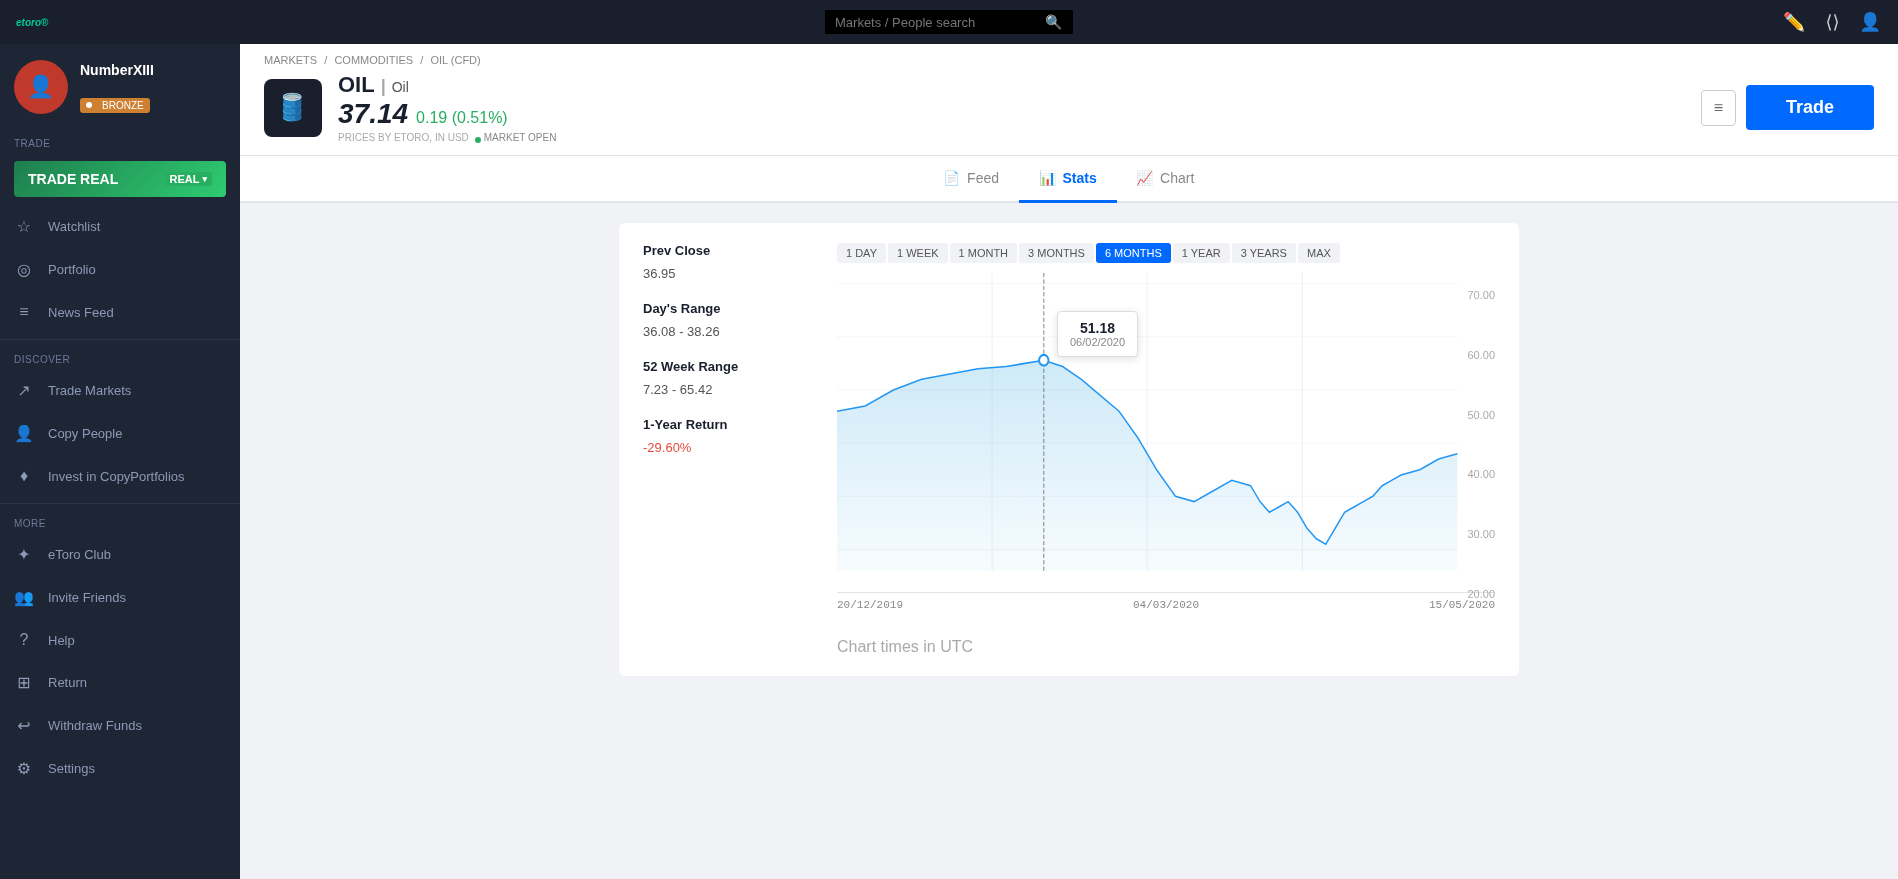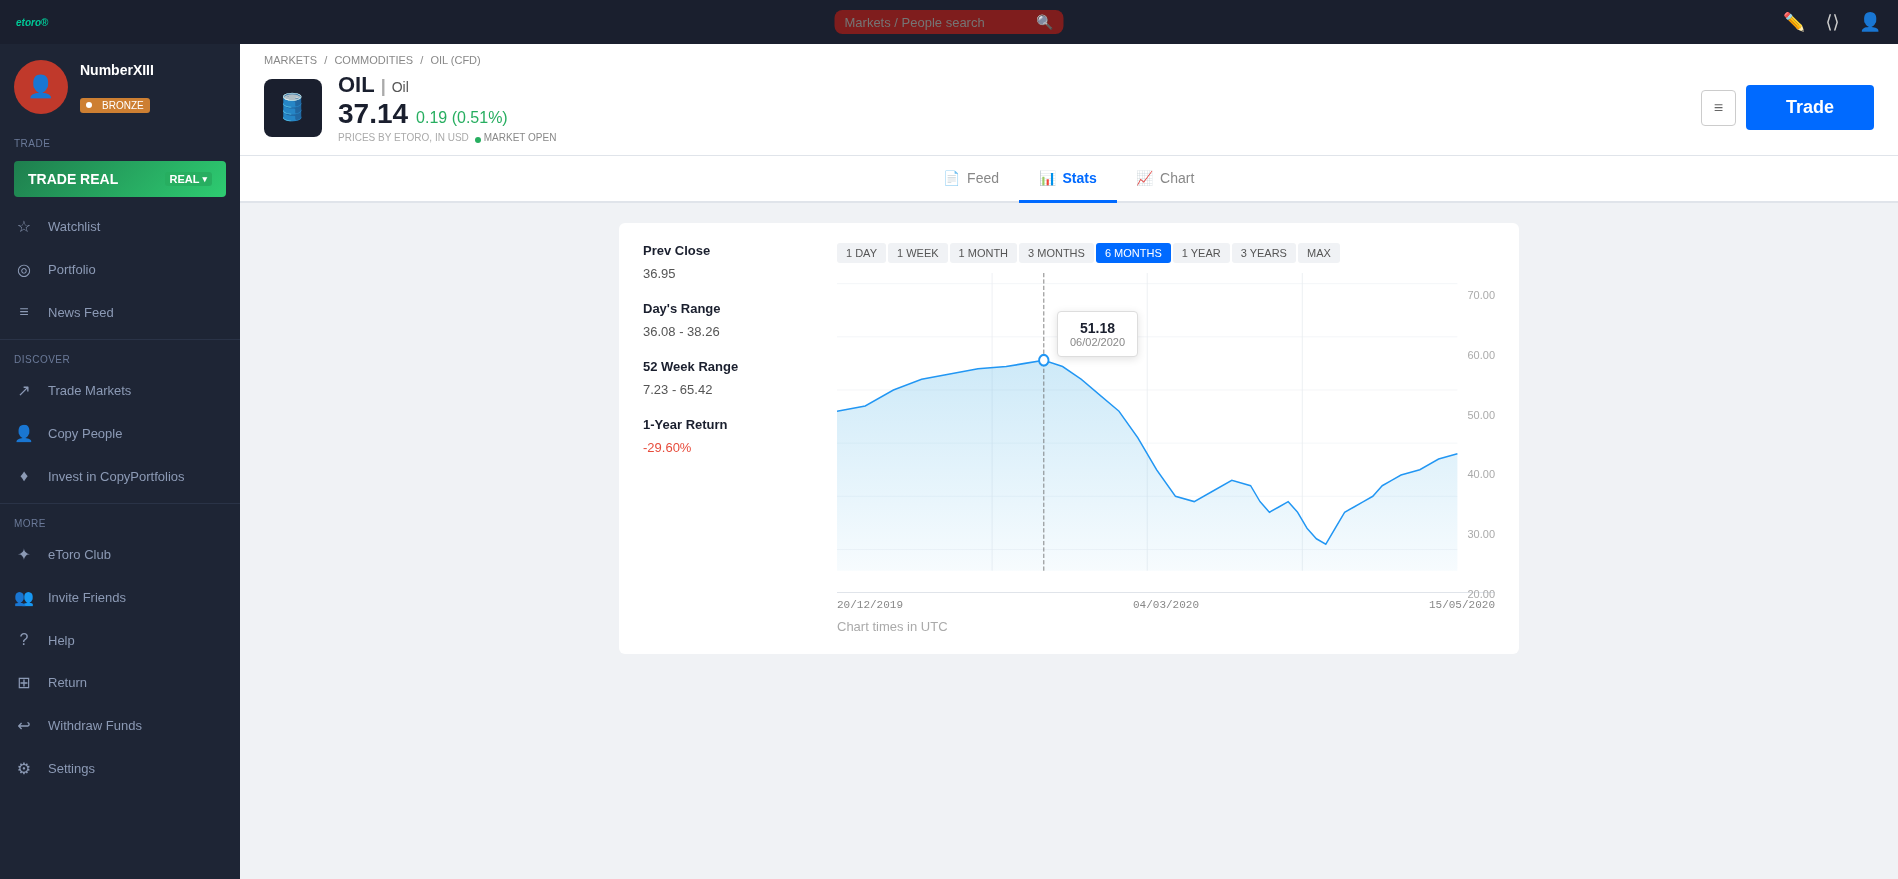--- a/index.html
+++ b/index.html
@@ -25,24 +25,24 @@
       display: flex;
       align-items: center;
     }
     .logo span { color: #00c896; font-size: 10px; vertical-align: super; }
     .search-bar {
       position: absolute;
       left: 50%;
       transform: translateX(-50%);
       display: flex;
       align-items: center;
-      background: #7f1d1d;
-      border-radius: 8px;
+      background: #000000;
+      border-radius: 1px;
       padding: 4px 10px;
-      width: 229px;
+      width: 248px;
     }
     .search-bar input {
       background: none;
       border: none;
       color: #aaa;
       font-size: 13px;
       width: 100%;
       outline: none;
     }
     .search-icon-nav { color: #aaa; font-size: 14px; }
@@ -188,21 +188,21 @@
     .asset-details { }
     .asset-name {
       font-size: 22px;
       font-weight: bold;
       color: #1a1f2e;
       display: flex;
       align-items: baseline;
       gap: 6px;
     }
     .asset-name-sub { font-size: 14px; font-weight: normal; color: #555; }
-    .asset-price { font-size: 28px; font-weight: bold; color: #1a1f2e; }
+    .asset-price { font-size: 28px; font-weight: bold; color: #1a1f2e; font-style: italic; }
     .asset-change { font-size: 16px; color: #27ae60; margin-left: 8px; }
     .asset-meta { font-size: 10px; color: #aaa; margin-top: 2px; display: flex; align-items: center; gap: 6px; }
     .market-open { display: flex; align-items: flex-end; gap: 3px; color: #888; }
     .market-dot { width: 6px; height: 6px; border-radius: 50%; background: #27ae60; }
 
     .asset-actions { display: flex; align-items: center; gap: 10px; }
     .list-icon-btn {
       background: none;
       border: 1px solid #ccc;
       border-radius: 4px;
@@ -321,23 +321,23 @@
 
     .chart-x-labels {
       display: flex;
       justify-content: space-between;
       padding: 6px 0;
       font-size: 11px;
       color: #888;
       font-family: Liberation Mono, monospace;
     }
     .chart-footer {
-      font-size: 13px;
+      font-size: 16px;
       color: #aaa;
-      margin-top: 2px;
+      margin-top: 21px;
     }
     .chart-y-labels {
       position: absolute;
       right: 0;
       top: 12px;
       height: 100%;
       display: flex;
       flex-direction: column;
       justify-content: space-between;
       font-size: 11px;

